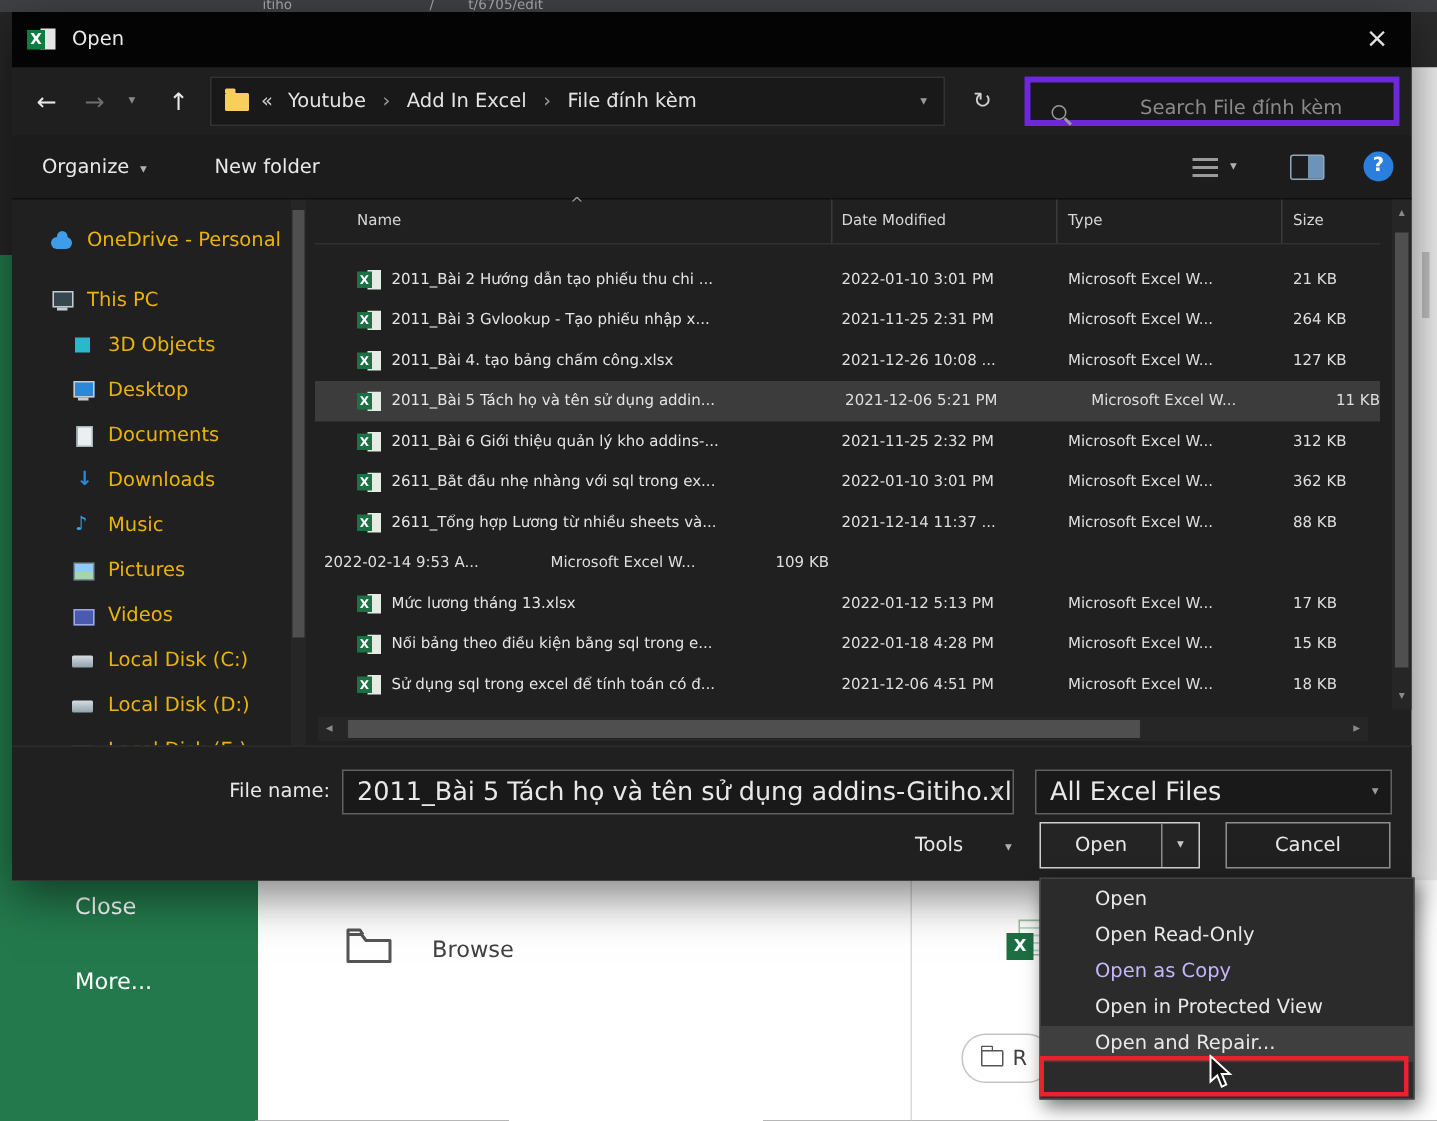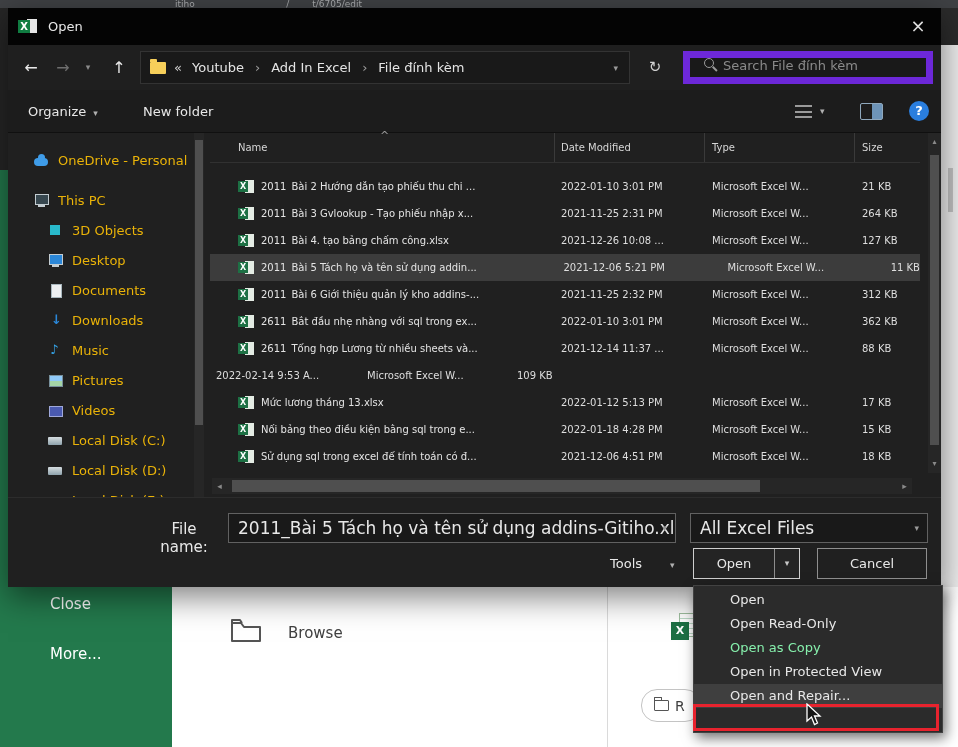--- a/index.html
+++ b/index.html
@@ -48,21 +48,21 @@
   .folder-sm { width:16px; height:12px; background:#f7cf5a; border-radius:1px; position:relative; flex:none; margin:0 8px 0 9px; }
   .folder-sm::before { content:""; position:absolute; top:-3px; left:0; width:7px; height:3px; background:#f7cf5a; border-radius:1px 1px 0 0; }
   .crumb-prefix { color:#cfcfcf; margin-right:8px; }
   .crumb-seg { color:#e4e4e4; padding:0 2px; white-space:nowrap; }
   .crumb-sep { color:#9f9f9f; padding:0 9px; }
   .crumb-sep::before { content:"›"; }
   .addr-chev { margin-left:auto; margin-right:11px; color:#9a9a9a; font-size:9px; }
   .addr-chev::before { content:"▾"; }
   .refresh-btn { position:absolute; left:628px; top:6px; width:38px; height:33px; color:#cfcfcf; font-size:15px; text-align:center; line-height:33px; }
   .refresh-btn::before { content:"↻"; }
-  .searchbox { position:absolute; left:675px; top:6px; width:250px; height:33px; background:#191919; border:7px solid #6d28d9; display:flex; align-items:flex-start; }
+  .searchbox { position:absolute; left:675px; top:6px; width:250px; height:33px; background:#191919; border:4px solid #6d28d9; display:flex; align-items:flex-end;gap:40px; }
   .mag { width:10px; height:10px; border:1.5px solid #9a9a9a; border-radius:50%; position:relative; margin:0 9px 0 14px; flex:none; }
   .mag::after { content:""; position:absolute; width:6px; height:1.5px; background:#9a9a9a; transform:rotate(45deg); right:-5px; bottom:-2px; }
   .search-input { flex:1; background:transparent; border:none; outline:none; color:#cfcfcf; font-size:13px; font-family:inherit; }
   .search-input::placeholder { color:#8a8a8a; }
 
   .cmdbar { position:absolute; left:0; top:82px; width:933px; height:43px; background:#1c1c1c; border-bottom:1px solid #101010; }
   .cmd-item { position:absolute; top:0; height:43px; line-height:43px; color:#e8e8e8; font-size:13px; }
   .cmd-organize { left:20px; }
   .cmd-newfolder { left:135px; }
   .chev-after { color:#b0b0b0; font-size:9px; margin-left:7px; }
@@ -129,38 +129,38 @@
   .hs-thumb { position:absolute; left:20px; top:2px; width:528px; height:12px; background:#4f4f4f; }
 
   .vscroll { position:absolute; left:718px; top:0; width:13px; height:340px; background:#262626; }
   .vs-up, .vs-down { position:absolute; left:0; width:13px; height:14px; color:#8a8a8a; font-size:8px; text-align:center; line-height:14px; }
   .vs-up { top:2px; } .vs-up::before { content:"▴"; }
   .vs-down { bottom:2px; } .vs-down::before { content:"▾"; }
   .vs-thumb { position:absolute; left:2px; top:22px; width:9px; height:290px; background:#4f4f4f; }
 
   
   .footer { position:absolute; left:0; top:489px; width:933px; height:90px; background:#202020; border-top:1px solid #2c2c2c; }
-  .fn-label { position:absolute; left:140px; top:22px; width:72px; text-align:center; color:#e8e8e8; font-size:15px; }
+  .fn-label { position:absolute; left:140px; top:22px; width:72px; text-align:right; color:#e8e8e8; font-size:13px; }
   .combo { position:absolute; height:30px; background:#191919; border:1px solid #616161; color:#e8e8e8; font-size:17px; display:flex; align-items:center; padding:0 22px 0 9px; white-space:nowrap; overflow:hidden; }
   .combo .combo-chev { position:absolute; right:8px; color:#9a9a9a; font-size:9px; }
   .combo .combo-chev::before { content:"▾"; }
   .fn-combo { left:220px; top:15px; width:448px; }
   .ft-combo { left:682px; top:15px; width:238px; }
   .tools { position:absolute; left:602px; top:50px; height:31px; line-height:31px; color:#e8e8e8; font-size:13px; }
   .tools .chev-after { margin-left:28px; }
   .open-btn { position:absolute; left:685px; top:50px; width:107px; height:31px; border:1px solid #cfcfcf; background:#242424; color:#e8e8e8; font-size:13px; display:flex; }
   .open-label { width:80px; text-align:center; line-height:29px; }
   .open-arrow { flex:1; border-left:1px solid #8d8d8d; text-align:center; line-height:29px; color:#c8c8c8; font-size:9px; }
   .open-arrow::before { content:"▾"; }
   .cancel-btn { position:absolute; left:809px; top:50px; width:110px; height:31px; border:1px solid #8f8f8f; background:#202020; color:#e8e8e8; font-size:13px; text-align:center; line-height:29px; }
 
   
   .open-menu { position:absolute; left:693px; top:585px; width:250px; height:148px; background:#2b2b2b; border:1px solid #424242; box-shadow:3px 5px 12px rgba(0,0,0,0.55); padding-top:2px; z-index:5; }
   .menu-item { height:24px; line-height:24px; padding-left:36px; color:#e8e8e8; font-size:13px; white-space:nowrap; }
-  .menu-item.disabled { color:#86efac; }
+  .menu-item.disabled { color:#c4b5fd; }
   .menu-item.highlighted { background:#3f3f3f; }
   .red-box { position:absolute; left:0; top:119px; width:246px; height:27px; border:3px solid #e8232e; pointer-events:none; }
 
   .cursor { position:absolute; left:806px; top:703px; z-index:20; }
 </style>
 </head>
 <body>
 
 <div class="page">
 

